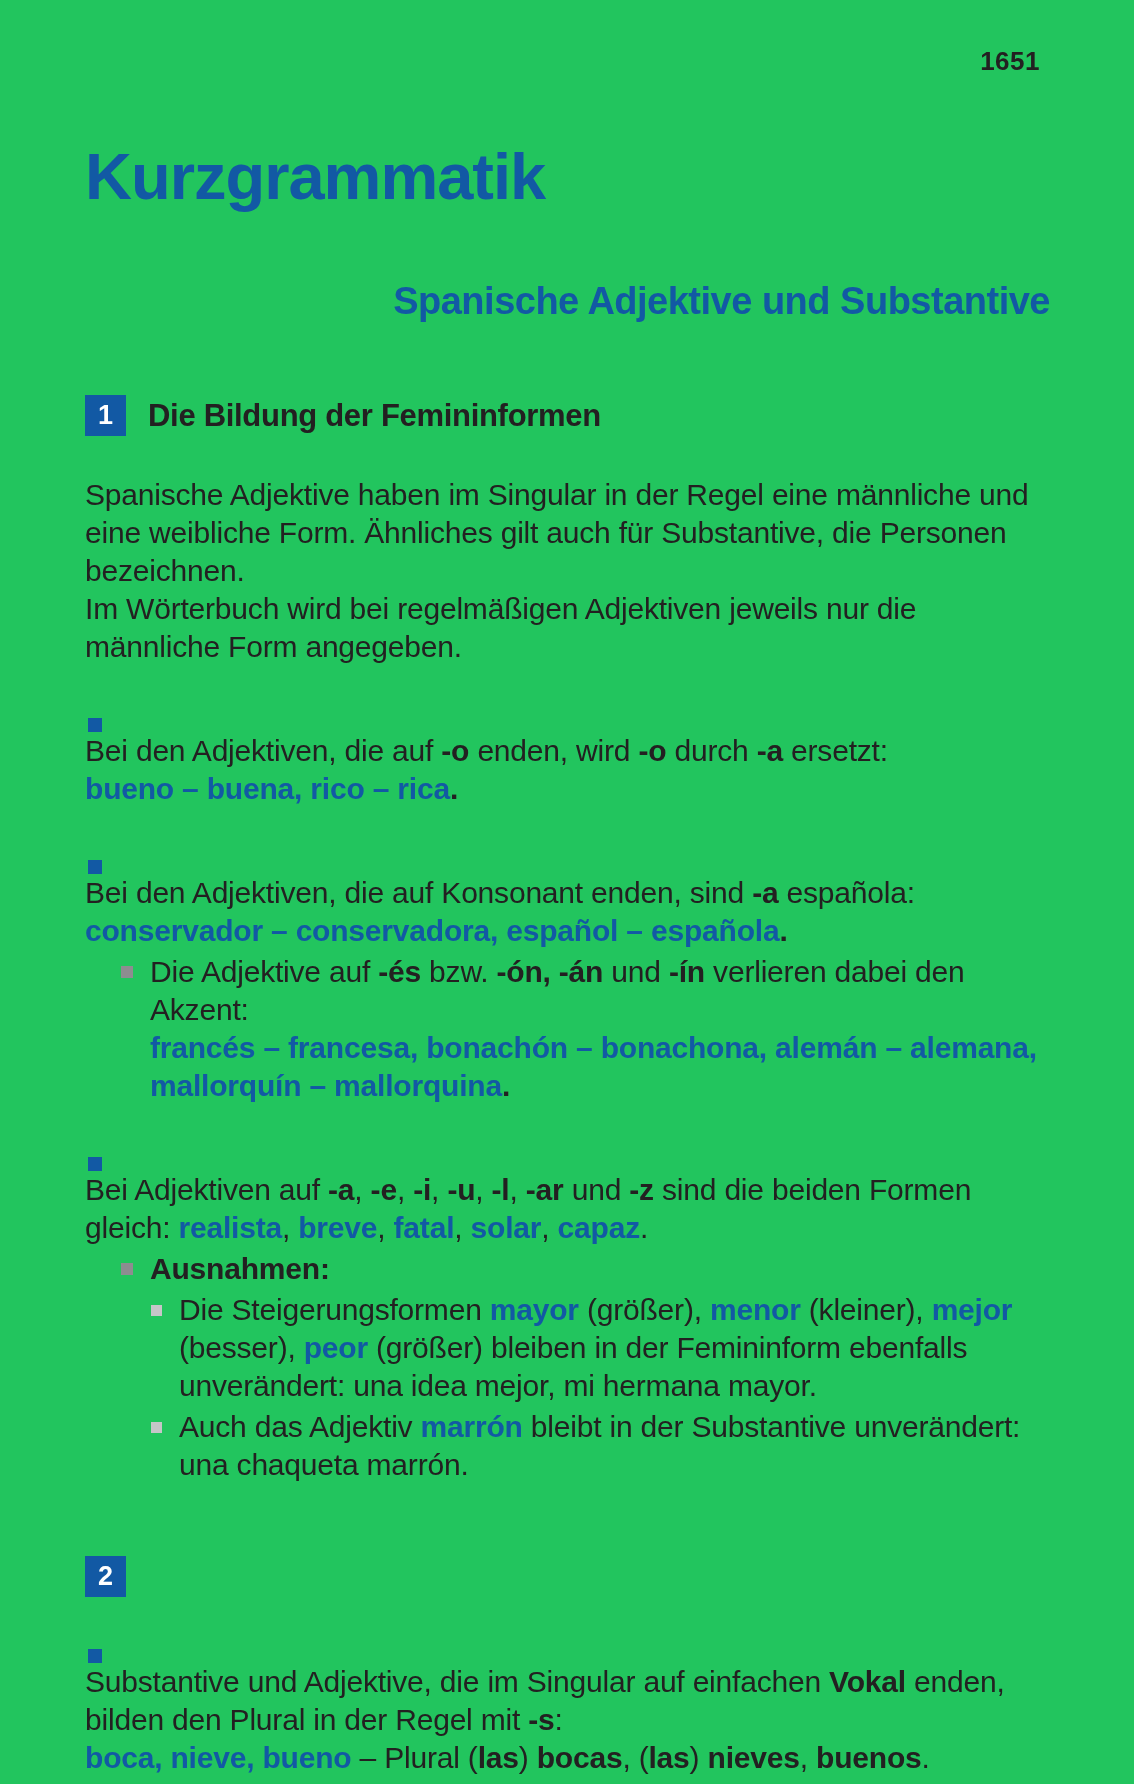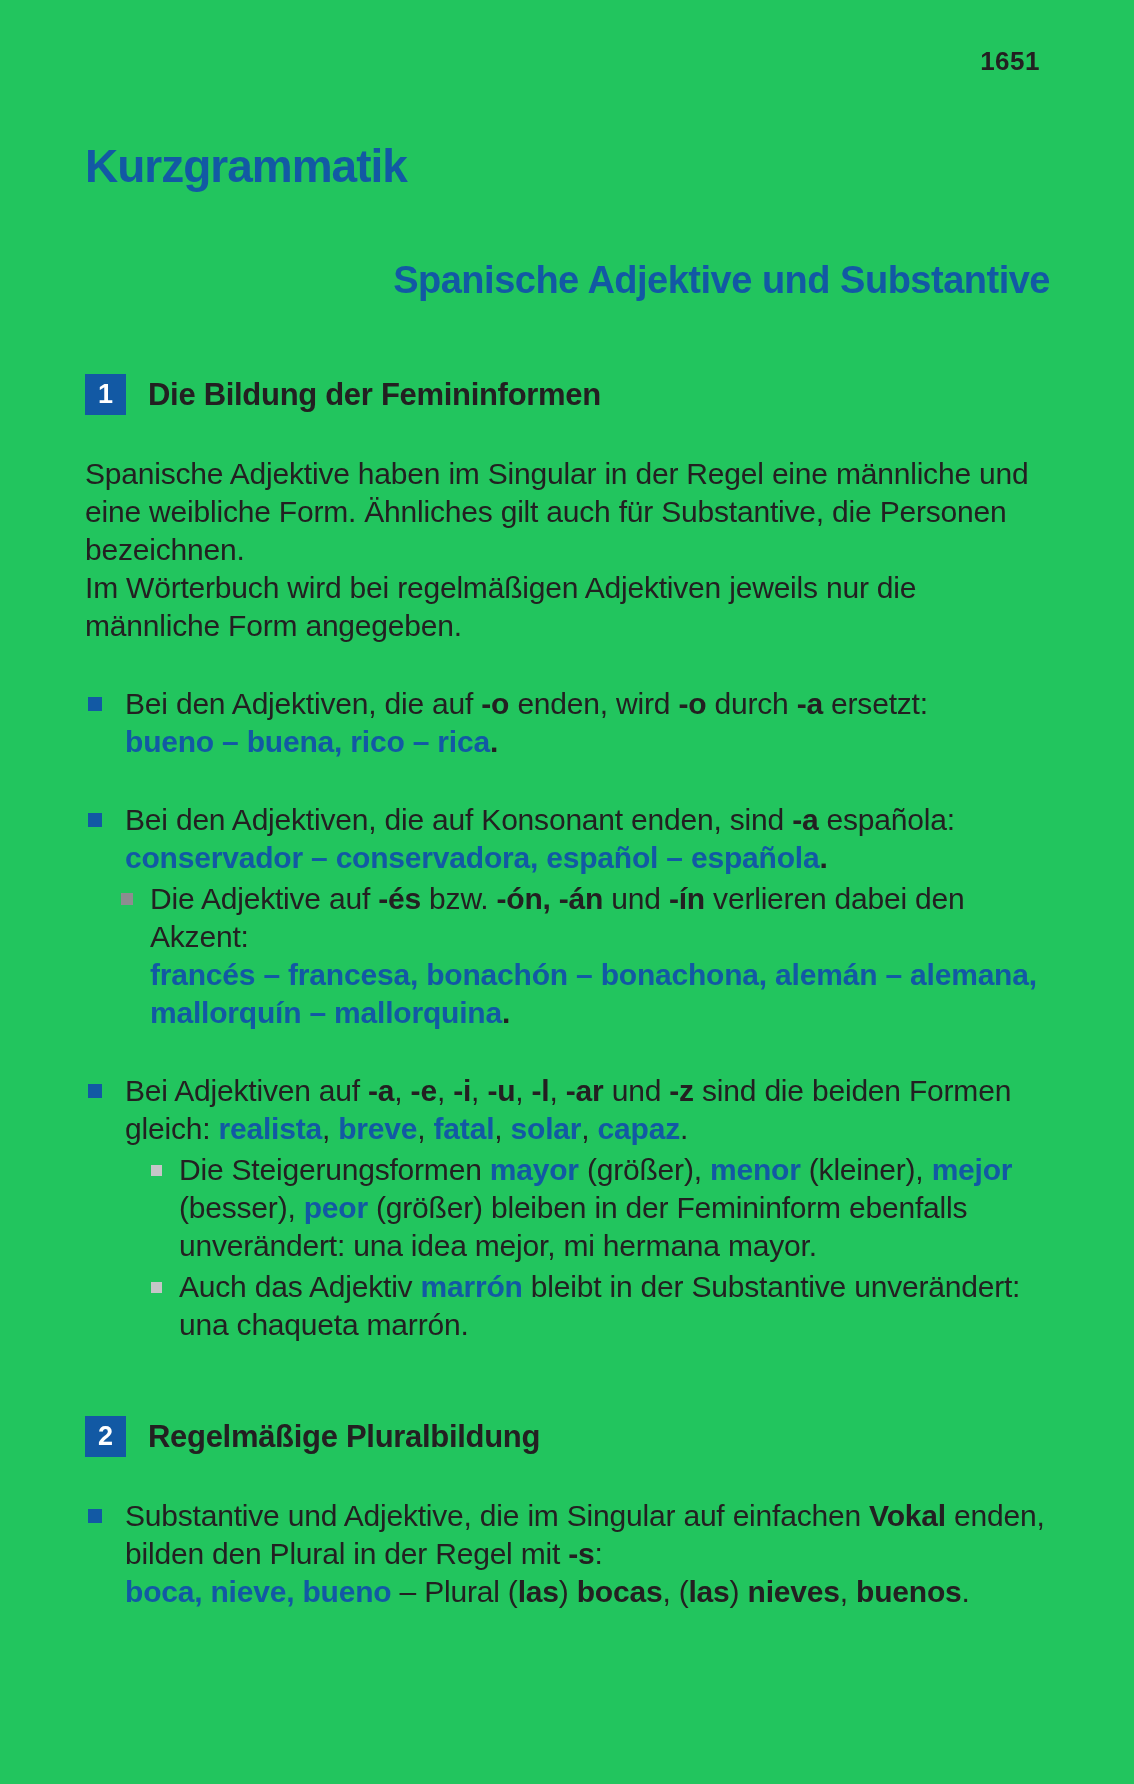--- a/index.html
+++ b/index.html
@@ -9,42 +9,42 @@
     font-family:"Liberation Sans", sans-serif;
     color:#232021;
     overflow:hidden;
   }
   .page { width:1134px; min-height:1784px; background:#22c55e; position:relative; }
   .pagenum-row { padding:46px 94px 0 0; text-align:right; }
   .pagenum { font-size:26px; font-weight:bold; color:#232021; letter-spacing:0.5px; }
   .content { padding:0 84px 0 85px; }
   .doc-title {
     margin-top:62px;
-    font-size:46px; font-weight:bold; letter-spacing:-1px;
+    font-size:65px; font-weight:bold; letter-spacing:-1px;
   }
   .doc-subtitle {
     margin-top:66px;
     font-size:38px; font-weight:bold; letter-spacing:-0.5px;
   }
   .section-head { display:flex; align-items:center; margin-top:72px; }
   .badge {
     width:41px; height:41px; flex:0 0 auto;
     display:flex; align-items:center; justify-content:center;
     color:#ffffff; font-size:27px; font-weight:bold;
   }
   .section-title {
     margin-left:22px; font-size:31px; font-weight:bold; color:#232021;
     letter-spacing:-0.3px;
   }
   .blocks { margin-top:0; }
   .block { font-size:30px; line-height:38px; letter-spacing:-0.2px; }
   .block.para { margin-top:0; }
   .blocks .block.para:first-child { margin-top:40px; }
   .block.bullet { display:flex; }
-  .block.lvl1 { margin-top:40px; }
+  .block.lvl1 { margin-top:40px;flex-direction:column; }
   .block.lvl2 { margin-top:3px; margin-left:36px; }
   .block.lvl3 { margin-top:3px; margin-left:66px; }
   .marker { flex:0 0 auto; margin-top:12px; }
   .lvl1 > .marker { width:14px; height:14px; margin-right:23px; margin-left:3px; }
   .lvl2 > .marker { width:12px; height:12px; margin-right:17px; margin-top:13px; }
   .lvl3 > .marker { width:11px; height:11px; margin-right:17px; margin-top:14px; }
   .btext { flex:1 1 auto; }
   .seg-n { font-weight:normal; }
   .seg-b { font-weight:bold; }
   .seg-bb { font-weight:bold; }
@@ -81,35 +81,38 @@
             <span class="btext"><span class="seg-n">Bei den Adjektiven, die auf Konsonant enden, sind </span><span class="seg-b">-a</span><span class="seg-n"> española:</span><br><span class="seg-bb" style="color: rgb(18, 89, 164); margin-top: 35px;">conservador – conservadora, español – española</span><span class="seg-b">.</span></span>
           </div>
           <div class="block bullet lvl2">
             <span class="marker" style="background: rgb(141, 141, 144);"></span>
             <span class="btext"><span class="seg-n">Die Adjektive auf </span><span class="seg-b">-és</span><span class="seg-n"> bzw. </span><span class="seg-b">-ón, -án</span><span class="seg-n"> und </span><span class="seg-b">-ín</span><span class="seg-n"> verlieren dabei den Akzent:</span><br><span class="seg-bb" style="color: rgb(18, 89, 164);">francés – francesa, bonachón – bonachona, alemán – alemana,</span><br><span class="seg-bb" style="color: rgb(18, 89, 164);">mallorquín – mallorquina</span><span class="seg-b">.</span></span>
           </div>
           <div class="block bullet lvl1">
             <span class="marker" style="background: rgb(18, 89, 164);"></span>
             <span class="btext"><span class="seg-n">Bei Adjektiven auf </span><span class="seg-b">-a</span><span class="seg-n">, </span><span class="seg-b">-e</span><span class="seg-n">, </span><span class="seg-b">-i</span><span class="seg-n">, </span><span class="seg-b">-u</span><span class="seg-n">, </span><span class="seg-b">-l</span><span class="seg-n">, </span><span class="seg-b">-ar</span><span class="seg-n"> und </span><span class="seg-b">-z</span><span class="seg-n"> sind die beiden Formen</span><br><span class="seg-n">gleich: </span><span class="seg-bb" style="color: rgb(18, 89, 164);">realista</span><span class="seg-n">, </span><span class="seg-bb" style="color: rgb(18, 89, 164);">breve</span><span class="seg-n">, </span><span class="seg-bb" style="color: rgb(18, 89, 164);">fatal</span><span class="seg-n">, </span><span class="seg-bb" style="color: rgb(18, 89, 164);">solar</span><span class="seg-n">, </span><span class="seg-bb" style="color: rgb(18, 89, 164);">capaz</span><span class="seg-n">.</span></span>
           </div>
+          <div class="block bullet lvl2">
+            <span class="marker" style="background: rgb(141, 141, 144);"></span>
+            <span class="btext"><span class="seg-b">Ausnahmen:</span></span>
+          </div>
           <div class="block bullet lvl3">
             <span class="marker" style="background: rgb(198, 198, 200);"></span>
             <span class="btext"><span class="seg-n">Die Steigerungsformen </span><span class="seg-bb" style="color: rgb(18, 89, 164);">mayor</span><span class="seg-n"> (größer), </span><span class="seg-bb" style="color: rgb(18, 89, 164);">menor</span><span class="seg-n"> (kleiner), </span><span class="seg-bb" style="color: rgb(18, 89, 164);">mejor</span><br><span class="seg-n">(besser), </span><span class="seg-bb" style="color: rgb(18, 89, 164);">peor</span><span class="seg-n"> (größer) bleiben in der Femininform ebenfalls</span><br><span class="seg-n">unverändert: una idea mejor, mi hermana mayor.</span></span>
           </div>
           <div class="block bullet lvl3">
             <span class="marker" style="background: rgb(198, 198, 200);"></span>
             <span class="btext"><span class="seg-n">Auch das Adjektiv </span><span class="seg-bb" style="color: rgb(18, 89, 164);">marrón</span><span class="seg-n"> bleibt in der Substantive unverändert:</span><br><span class="seg-n">una chaqueta marrón.</span></span>
           </div>
         </div>
     </section>
 
     <section>
       <div class="section-head">
         <div class="badge" style="background: rgb(18, 89, 164);">2</div>
-        <div class="section-title">Regelmäßige Pluralbildung</div>
       </div>
       <div class="blocks">
           <div class="block bullet lvl1">
             <span class="marker" style="background: rgb(18, 89, 164);"></span>
             <span class="btext"><span class="seg-n">Substantive und Adjektive, die im Singular auf einfachen </span><span class="seg-b">Vokal</span><span class="seg-n"> enden,</span><br><span class="seg-n">bilden den Plural in der Regel mit </span><span class="seg-b">-s</span><span class="seg-n">:</span><br><span class="seg-bb" style="color: rgb(18, 89, 164);">boca, nieve, bueno</span><span class="seg-n"> – Plural (</span><span class="seg-b">las</span><span class="seg-n">) </span><span class="seg-b">bocas</span><span class="seg-n">, (</span><span class="seg-b">las</span><span class="seg-n">) </span><span class="seg-b">nieves</span><span class="seg-n">, </span><span class="seg-b">buenos</span><span class="seg-n">.</span></span>
           </div>
         </div>
     </section>
 
   </div>

